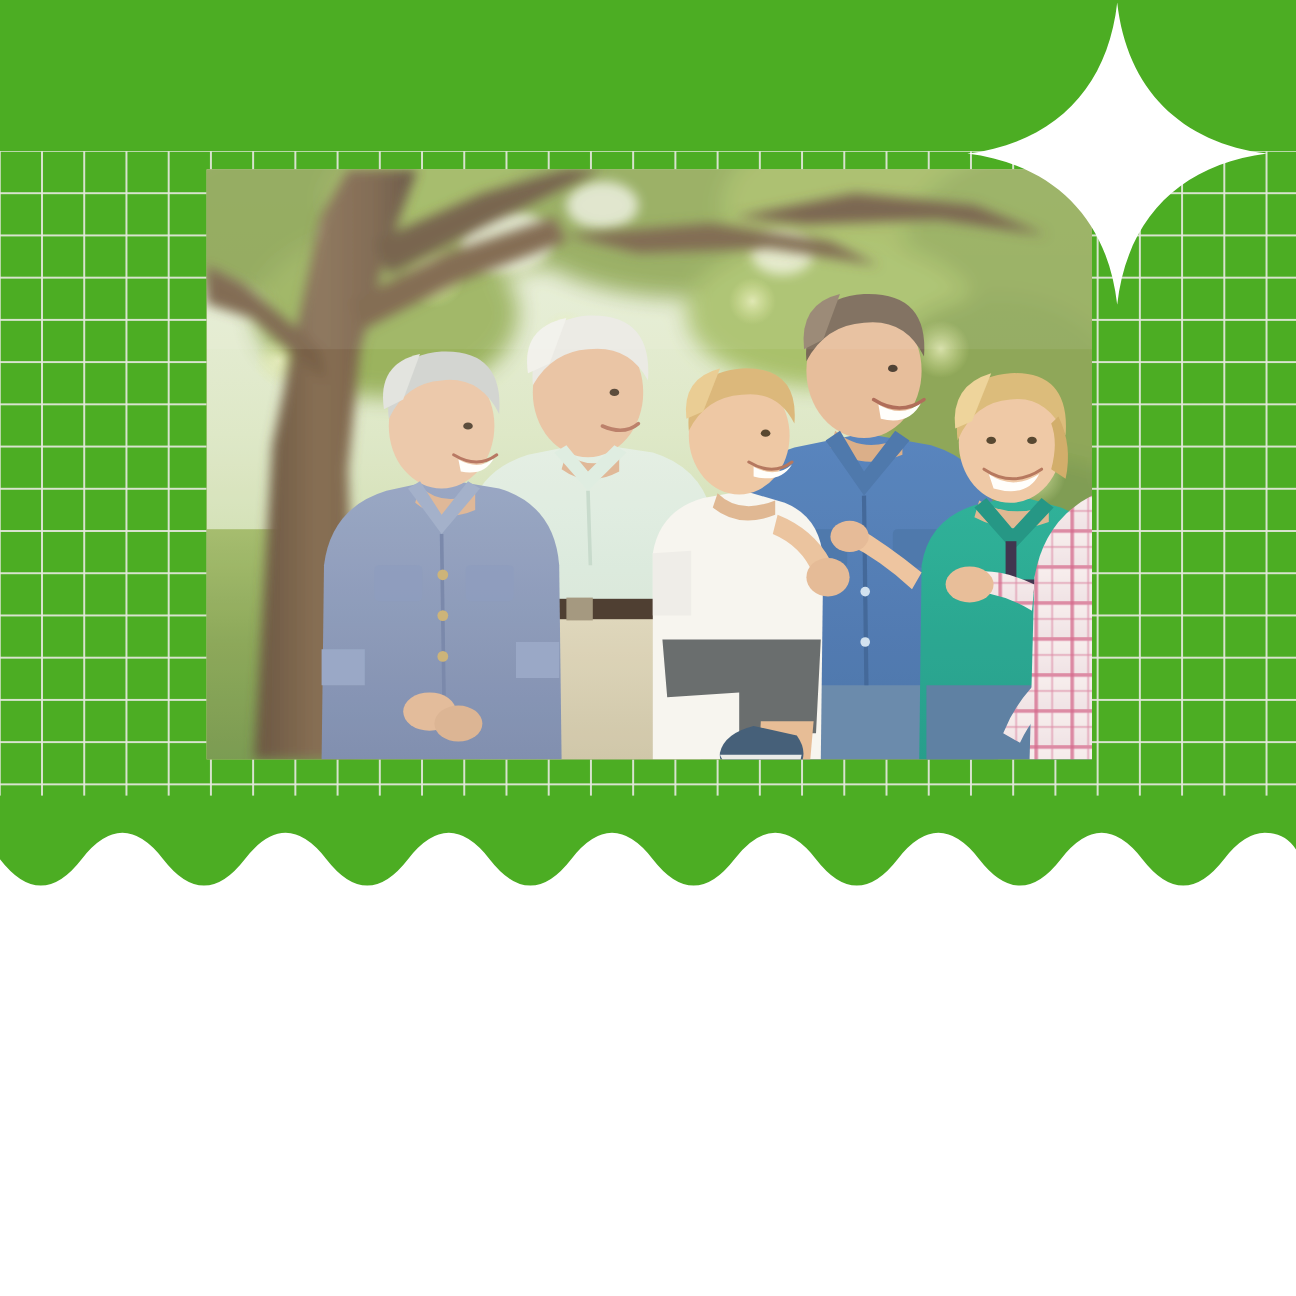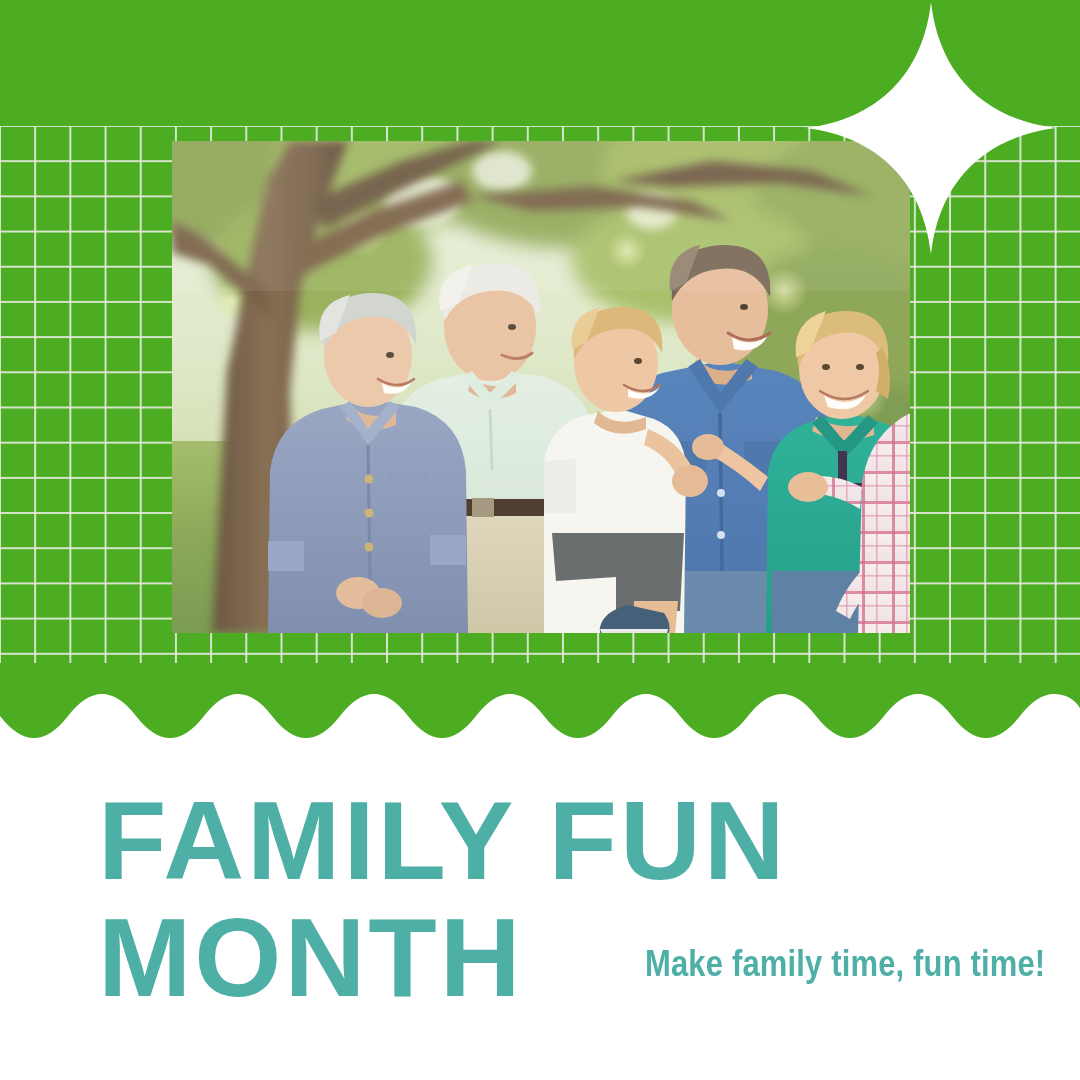--- a/index.html
+++ b/index.html
@@ -402,19 +402,14 @@
                Q 697 48 714 48 Q 731 48 748 26
                Q 765 4 782 4 Q 799 4 816 26
                Q 833 48 850 48 Q 867 48 884 26
                Q 901 4 918 4 Q 935 4 952 26
                Q 969 48 986 48 Q 1003 48 1020 26
                Q 1037 4 1054 4 Q 1071 4 1080 18
                L 1080 60 L 0 60 Z" fill="#ffffff"></path>
     </svg>
   </div>
 
-  <div class="text-area">
-    <div class="headline">FAMILY FUN
-MONTH</div>
-    <div class="tagline">Make family time, fun time!</div>
-  </div>
 
 </div>
 
 </body></html>

